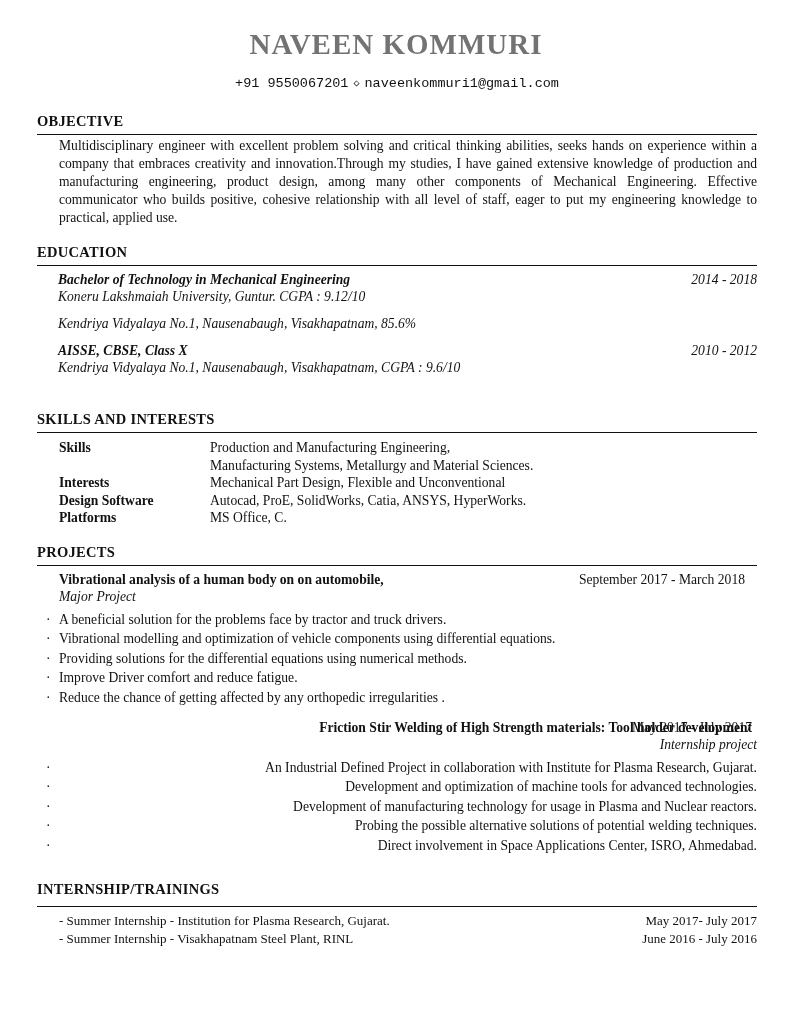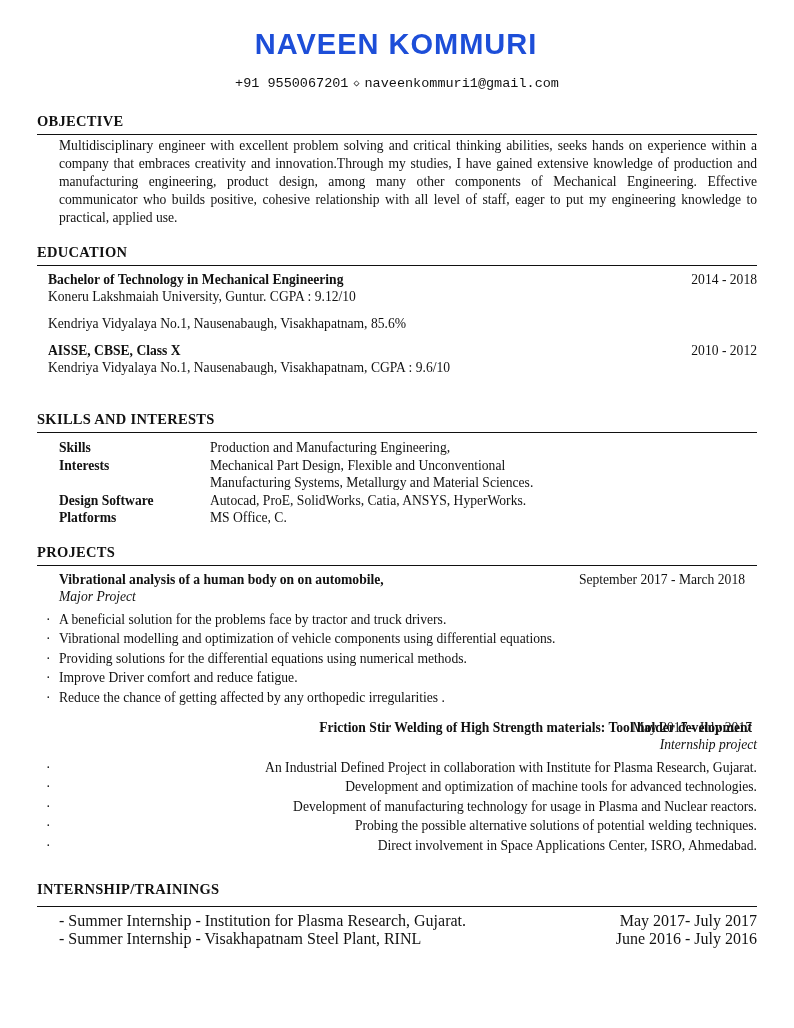--- a/index.html
+++ b/index.html
@@ -4,51 +4,51 @@
   <style>
     html, body { margin: 0; padding: 0; background: #ffffff; }
     body {
       width: 794px; height: 1028px; position: relative; overflow: hidden;
       font-family: "DejaVu Serif", "Liberation Serif", serif;
       color: #111111;
     }
     .page { position: absolute; left: 0; top: 0; width: 794px; height: 1028px; }
     .name {
       position: absolute; top: 28px; left: 0; width: 792px; text-align: center;
-      font-family: Liberation Sans, sans-serif; font-weight: bold;
-      font-size: 29px; letter-spacing: 1px; color: #1d4ed8;
+      font-family: Liberation Serif, serif; font-weight: bold;
+      font-size: 29px; letter-spacing: 1px; color: #737373;
     }
     .contact {
       position: absolute; top: 76px; left: 0; width: 794px; text-align: center;
       font-family: Liberation Mono, monospace; font-size: 13.5px; color: #111;
     }
     .contact .sep { font-size: 10px; margin: 0 5px; position: relative; top: -1px; }
     .section { position: absolute; left: 37px; width: 720px; }
     .section-title {
       font-family: Liberation Serif, serif; font-weight: bold; font-size: 14.5px;
       letter-spacing: 0.3px; height: 18px; line-height: 18px;
     }
     .rule { border-top: 1.2px solid #111; margin-top: 4px; }
     .body-text {
       font-family: "Liberation Serif", serif; font-size: 13.6px; line-height: 18px;
       text-align: justify; margin-left: 22px; margin-top: 2px;
     }
     .row { position: relative; font-family: "Liberation Serif", serif; font-size: 13.6px; line-height: 17px; }
-    .edu-item { margin-left: 11px; }
+    .edu-item { margin-left: 21px; font-style: italic; }
     .bold { font-weight: bold; }
     .italic { font-style: italic; }
     .right { position: absolute; right: 0; top: 0; }
     .skills-table { margin-left: 22px; font-family: "Liberation Serif", serif; font-size: 13.6px; }
     .skills-row { display: flex; line-height: 17.5px; }
     .skills-label { width: 151px; font-weight: bold; flex: none; }
     .skills-value { flex: 1; }
     .bullets { list-style: none; margin: 0; padding: 0; font-family: "Liberation Serif", serif; font-size: 13.6px; }
     .bullets li { position: relative; padding-left: 22px; line-height: 19.4px; }
     .bullets li .dot { position: absolute; left: 9px; top: 0; }
-    .intern-row { position: relative; margin-left: 22px; font-family: "Liberation Serif", serif; font-size: 16px; line-height: 17.5px; }
+    .intern-row { position: relative; margin-left: 22px; font-family: "Liberation Serif", serif; font-size: 13px; line-height: 17.5px; }
   </style>
 </head>
 <body>
 
 <div class="page">
 
   <div class="name">NAVEEN KOMMURI</div>
   <div class="contact">
     <span>+91 9550067201</span><span class="sep">◇</span><span>naveenkommuri1@gmail.com</span>
   </div>
@@ -77,26 +77,26 @@
 
   <div class="section" style="top:410px;">
     <div class="section-title">SKILLS AND INTERESTS</div>
     <div class="rule"></div>
     <div class="skills-table" style="margin-top:6px;">
       <div class="skills-row">
           <span class="skills-label">Skills</span>
           <span class="skills-value">Production and Manufacturing Engineering,</span>
         </div>
       <div class="skills-row">
+          <span class="skills-label"></span>
+          <span class="skills-value">Manufacturing Systems, Metallurgy and Material Sciences.</span>
+        </div>
+      <div class="skills-row">
           <span class="skills-label">Interests</span>
           <span class="skills-value">Mechanical Part Design, Flexible and Unconventional</span>
-        </div>
-      <div class="skills-row">
-          <span class="skills-label"></span>
-          <span class="skills-value">Manufacturing Systems, Metallurgy and Material Sciences.</span>
         </div>
       <div class="skills-row">
           <span class="skills-label">Design Software</span>
           <span class="skills-value">Autocad, ProE, SolidWorks, Catia, ANSYS, HyperWorks.</span>
         </div>
       <div class="skills-row">
           <span class="skills-label">Platforms</span>
           <span class="skills-value">MS Office, C.</span>
         </div>
     </div>

